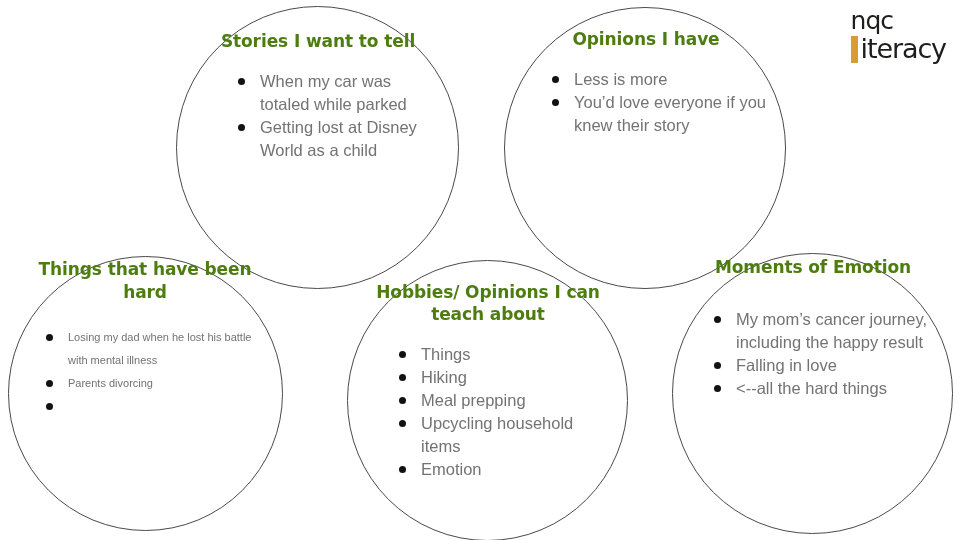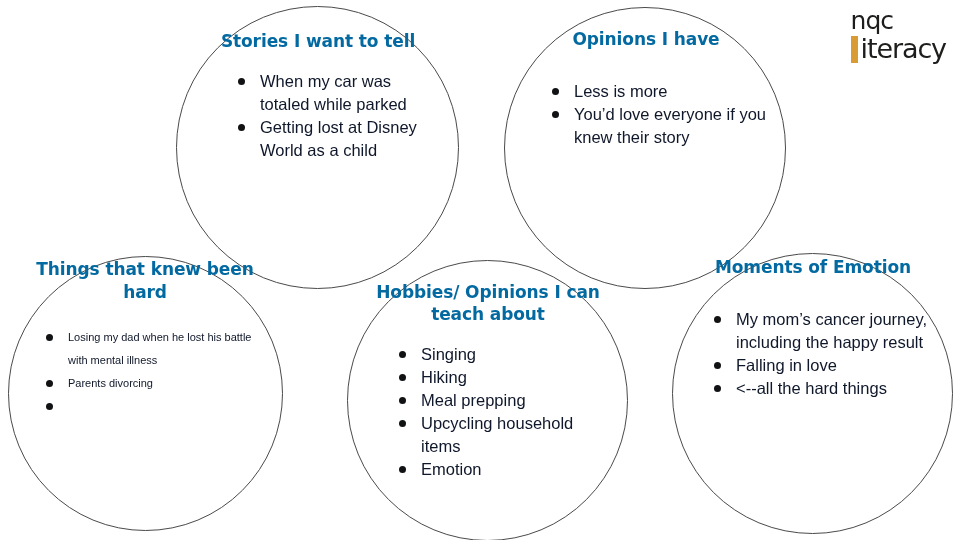--- a/index.html
+++ b/index.html
@@ -32,29 +32,29 @@
 
   
   .bubble {
     position: absolute;
     box-sizing: border-box;
     z-index: 5;
   }
   .bubble-title {
     font-family: "DejaVu Sans", "Liberation Sans", sans-serif;
     font-weight: bold;
-    color: #0369a1;
+    color: #4d7c0f;
     text-align: center;
     letter-spacing: -0.1px;
   }
   .bubble-list {
     list-style: none;
     margin: 0;
     padding: 0;
-    color: #0f172a;
+    color: #737373;
   }
   .bubble-list li {
     position: relative;
     padding-left: 26px;
     margin: 0 0 0 0;
   }
   .bullet {
     position: absolute;
     left: 4px;
     width: 7px;
@@ -67,21 +67,21 @@
   
   #c-stories      { left: 176px; top:   6px; width: 283px; height: 283px; }
   #b-stories      { left: 196px; top:  30px; width: 244px; }
   #b-stories .bubble-title { font-size: 17px; line-height: 22px; margin-bottom: 18px; }
   #b-stories .bubble-list  { font-size: 16.5px; line-height: 23px; padding-left: 38px; }
   #b-stories .bullet       { top: 8px; }
 
   
   #c-opinions     { left: 504px; top:   7px; width: 282px; height: 282px; }
   #b-opinions     { left: 524px; top:  28px; width: 244px; }
-  #b-opinions .bubble-title { font-size: 17px; line-height: 22px; margin-bottom: 30px; }
+  #b-opinions .bubble-title { font-size: 17px; line-height: 22px; margin-bottom: 18px; }
   #b-opinions .bubble-list  { font-size: 16.5px; line-height: 23px; padding-left: 24px; }
   #b-opinions .bullet       { top: 8px; }
 
   
   #c-hard         { left:   8px; top: 256px; width: 275px; height: 275px; }
   #b-hard         { left:  28px; top: 258px; width: 234px; }
   #b-hard .bubble-title { font-size: 17px; line-height: 23px; margin-bottom: 22px; }
   #b-hard .bubble-list  { font-size: 11px; line-height: 23px; padding-left: 14px; }
   #b-hard .bullet       { top: 8px; }
 
@@ -155,32 +155,32 @@
 
   <div class="bubble" id="b-opinions">
     <div class="bubble-title">Opinions I have</div>
     <ul class="bubble-list">
       <li><span class="bullet"></span><span>Less is more</span></li>
       <li><span class="bullet"></span><span>You’d love everyone if you knew their story</span></li>
     </ul>
   </div>
 
   <div class="bubble" id="b-hard">
-    <div class="bubble-title">Things that knew been hard</div>
+    <div class="bubble-title">Things that have been hard</div>
     <ul class="bubble-list">
       <li><span class="bullet"></span><span>Losing my dad when he lost his battle with mental illness</span></li>
       <li><span class="bullet"></span><span>Parents divorcing</span></li>
       <li><span class="bullet"></span></li>
     </ul>
   </div>
 
   <div class="bubble" id="b-hobbies">
     <div class="bubble-title">Hobbies/ Opinions I can teach about</div>
     <ul class="bubble-list">
-      <li><span class="bullet"></span><span>Singing</span></li>
+      <li><span class="bullet"></span><span>Things</span></li>
       <li><span class="bullet"></span><span>Hiking</span></li>
       <li><span class="bullet"></span><span>Meal prepping</span></li>
       <li><span class="bullet"></span><span>Upcycling household items</span></li>
       <li><span class="bullet"></span><span>Emotion</span></li>
     </ul>
   </div>
 
   <div class="bubble" id="b-emotion">
     <div class="bubble-title">Moments of Emotion</div>
     <ul class="bubble-list">

